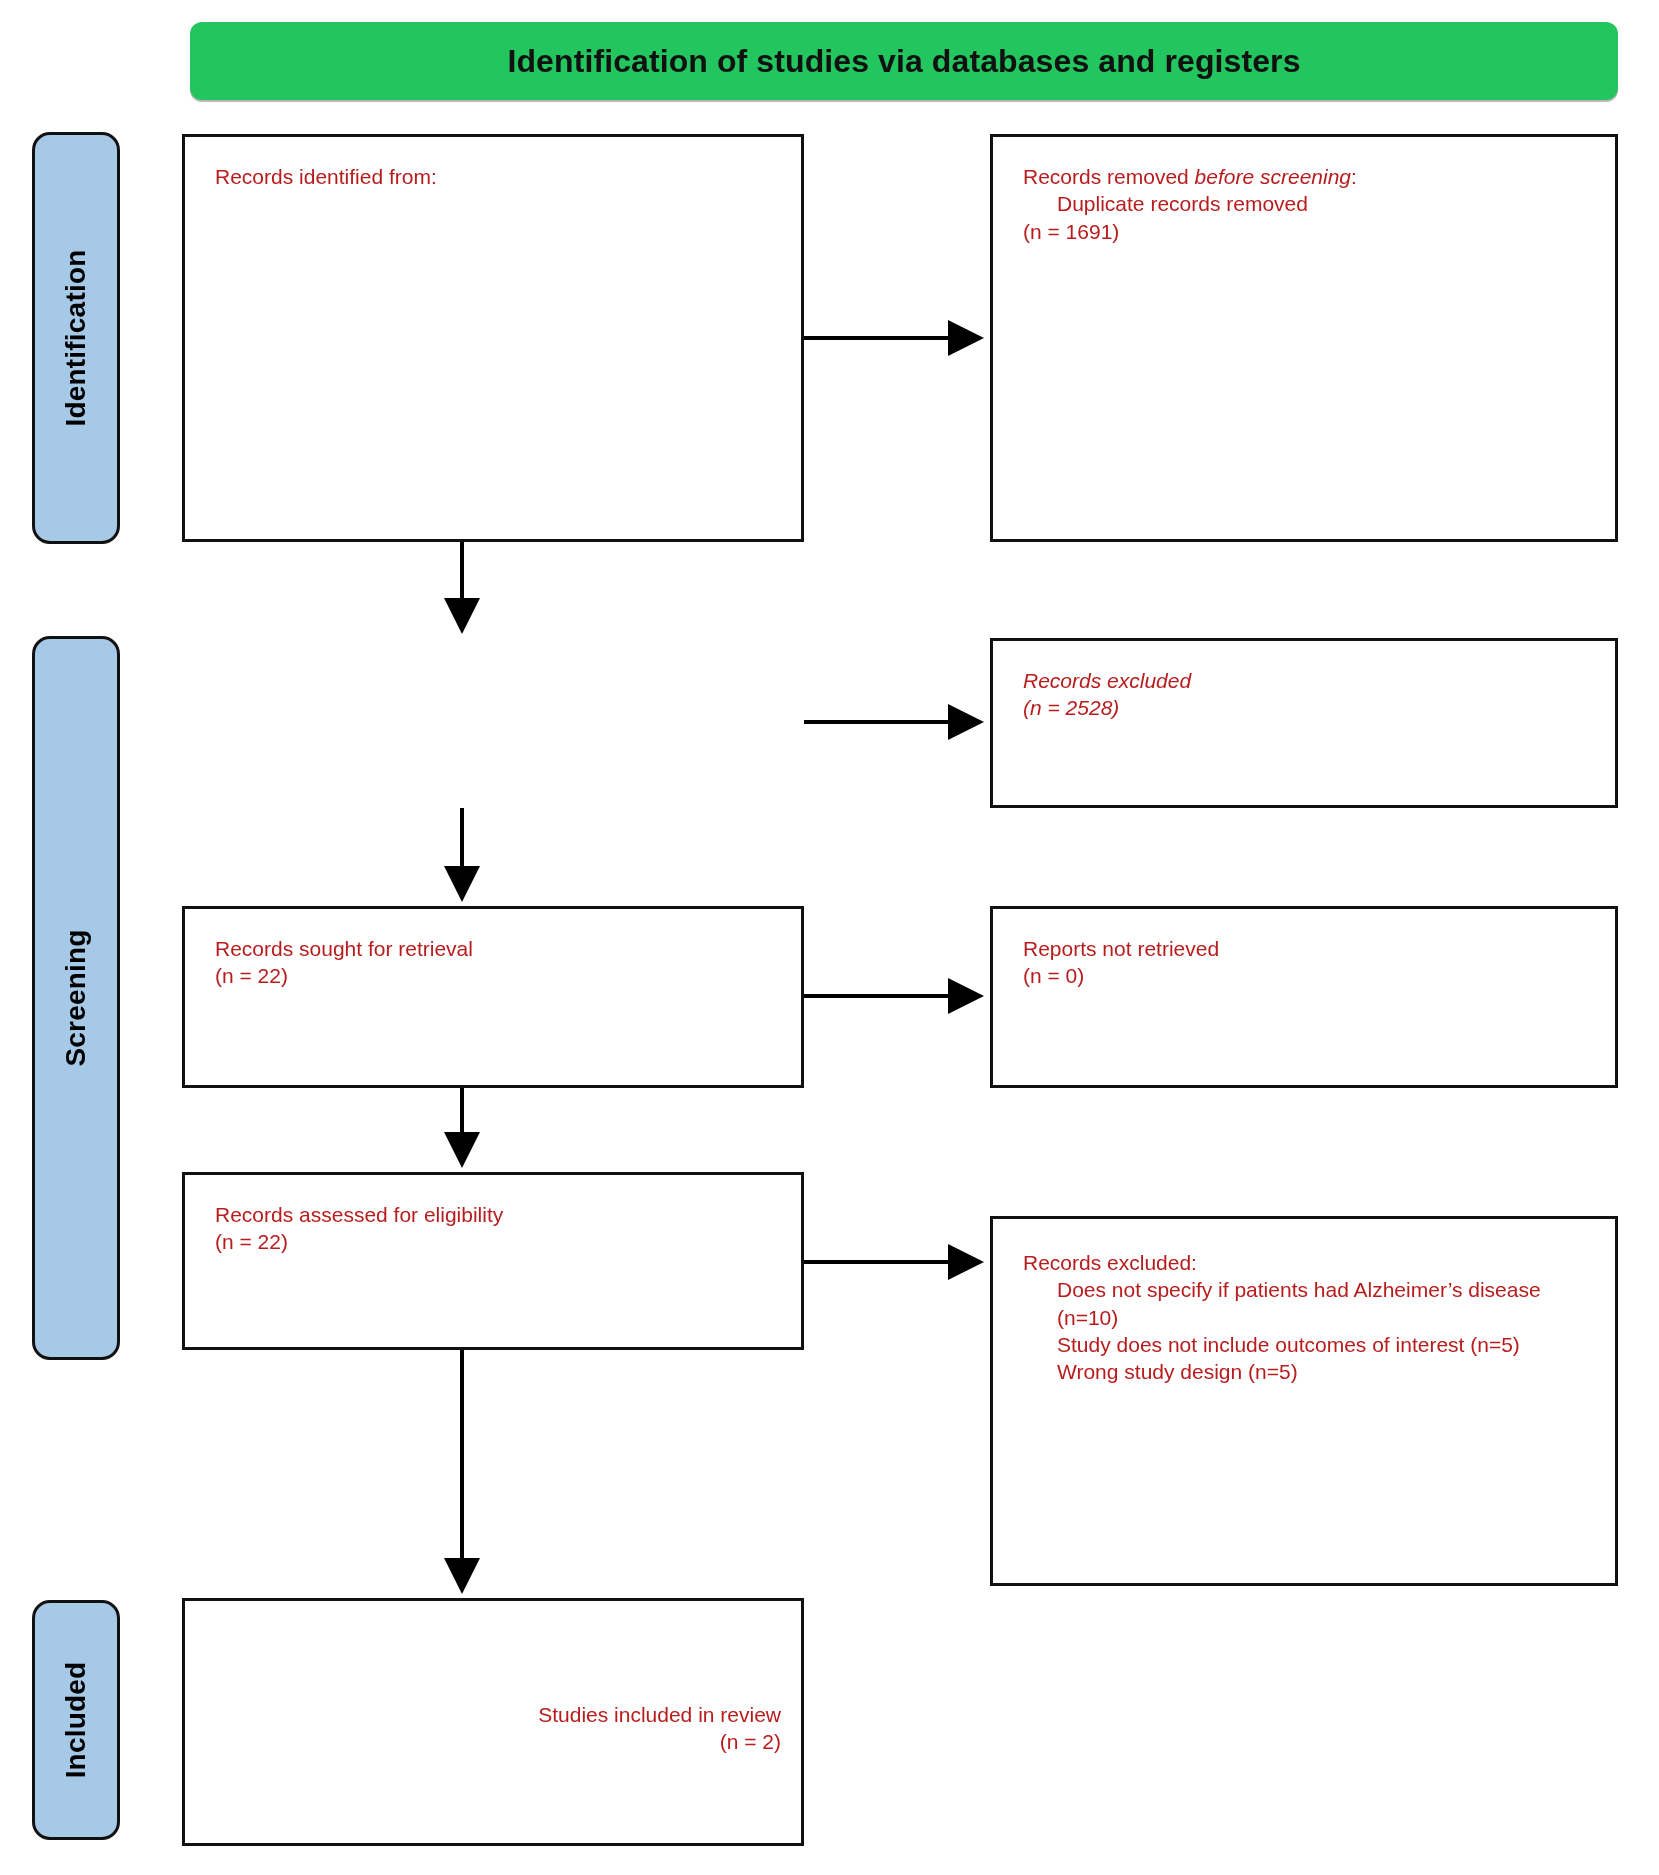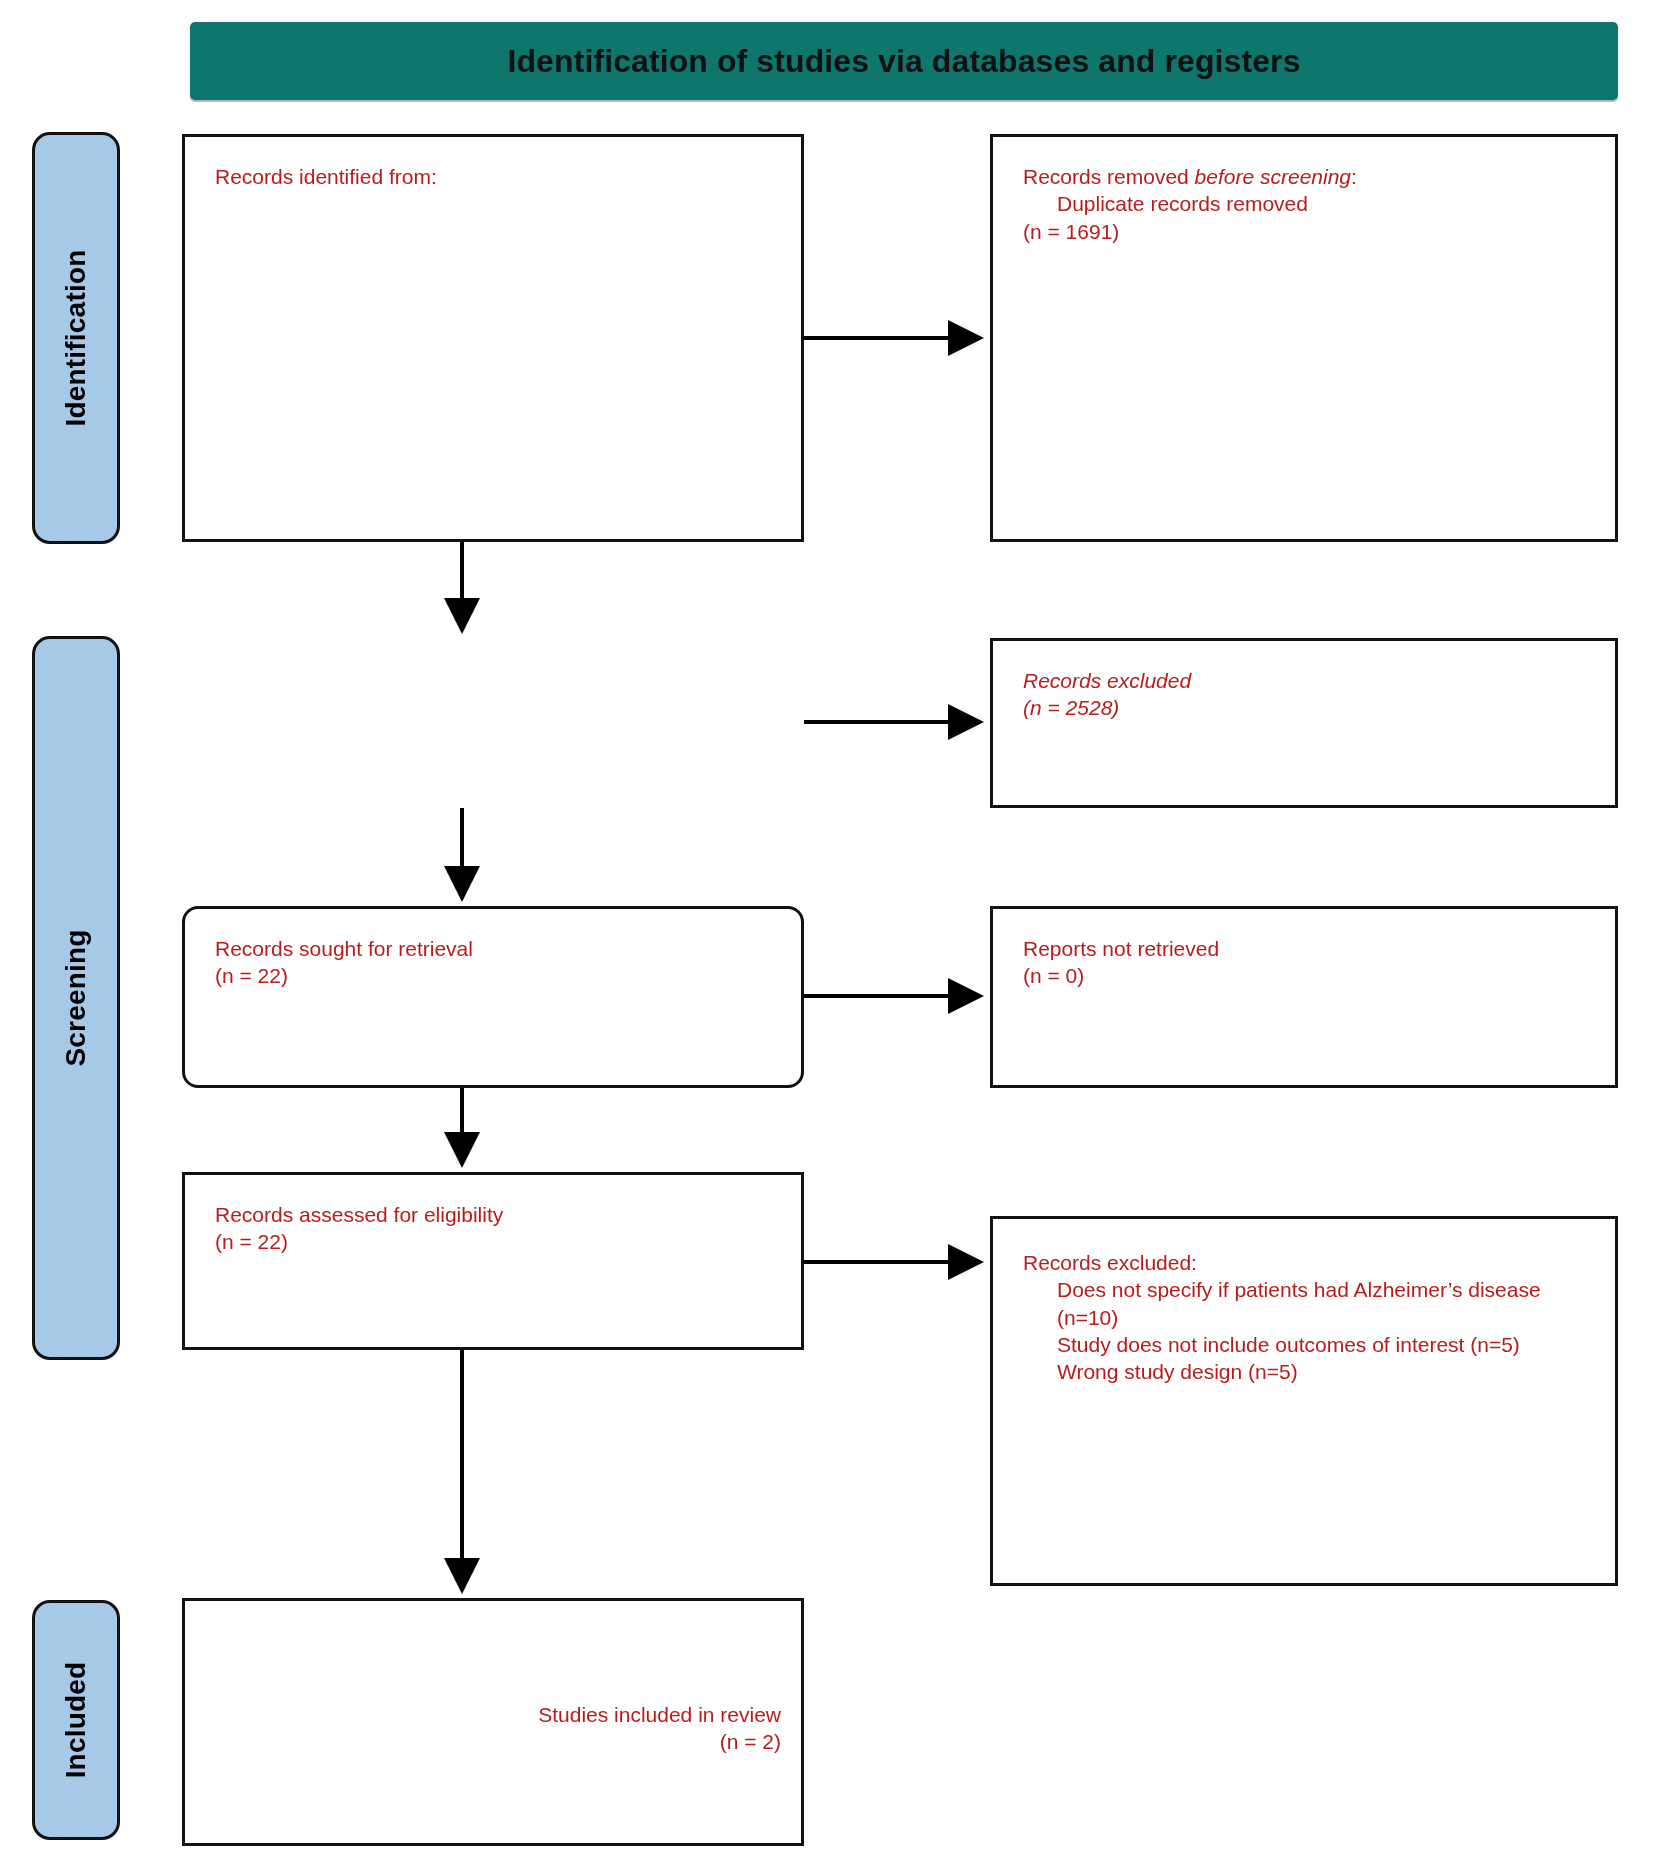--- a/index.html
+++ b/index.html
@@ -19,22 +19,22 @@
     overflow: hidden;
   }
 
   
   .banner {
     position: absolute;
     left: 190px;
     top: 22px;
     width: 1428px;
     height: 78px;
-    background: #0f766e;
-    border-radius: 5px;
+    background: #22c55e;
+    border-radius: 12px;
     box-shadow: 0 2px 0 rgba(0,0,0,0.28);
     display: flex;
     align-items: center;
     justify-content: center;
     box-sizing: border-box;
   }
   .banner-text {
     font-size: 32px;
     font-weight: bold;
     color: #111111;
@@ -81,21 +81,21 @@
   }
   .fbox .indent { padding-left: 34px; }
   .ital { font-style: italic; }
 
   
   #box-identified  { left: 182px;  top: 134px; width: 622px; height: 408px; }
   #box-removed     { left: 990px;  top: 134px; width: 628px; height: 408px; }
   
   #box-screened    { left: 182px;  top: 638px; width: 622px; height: 170px; }
   #box-excluded1   { left: 990px;  top: 638px; width: 628px; height: 170px; font-style: italic; }
-  #box-sought      { left: 182px;  top: 906px; width: 622px; height: 182px; border-radius: 16px; }
+  #box-sought      { left: 182px;  top: 906px; width: 622px; height: 182px; }
   #box-notretr     { left: 990px;  top: 906px; width: 628px; height: 182px; }
   #box-assessed    { left: 182px;  top: 1172px; width: 622px; height: 178px; }
   #box-excluded2   { left: 990px;  top: 1172px; width: 628px; height: 370px; }
   
   #box-included    { left: 182px;  top: 1598px; width: 622px; height: 248px; text-align: right; }
 
   
   #links {
     position: absolute;
     left: 0; top: 0;

